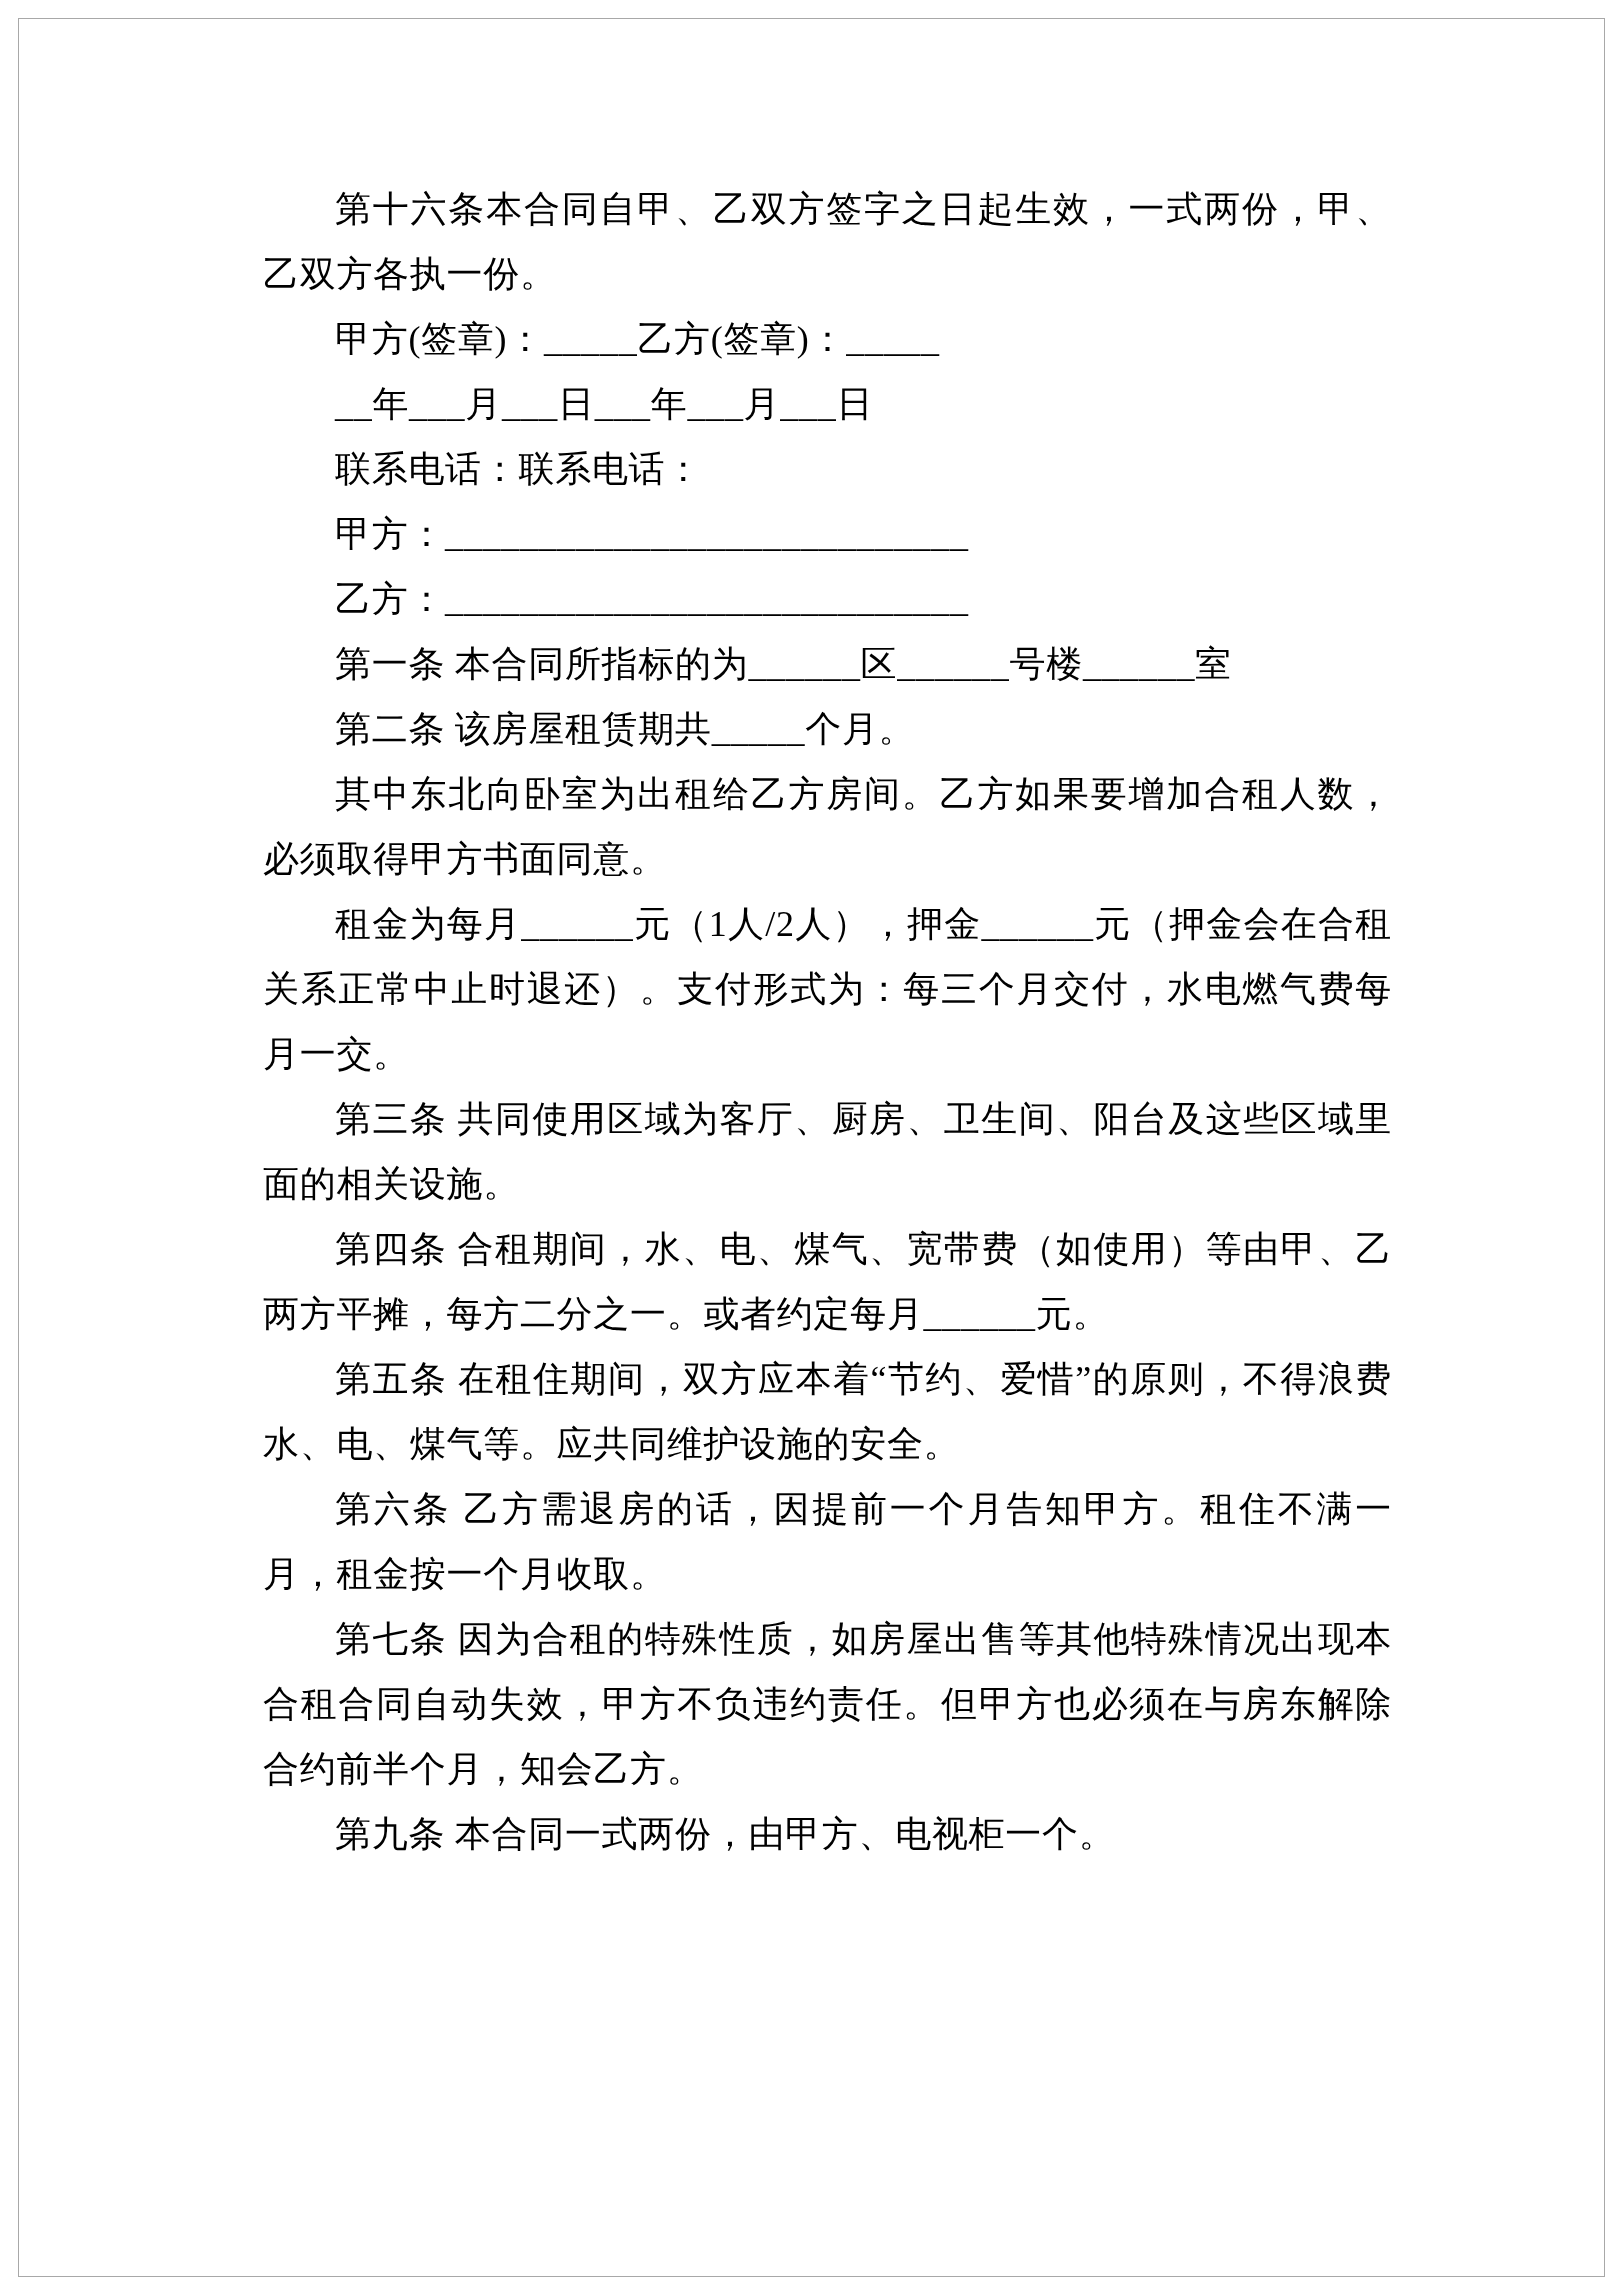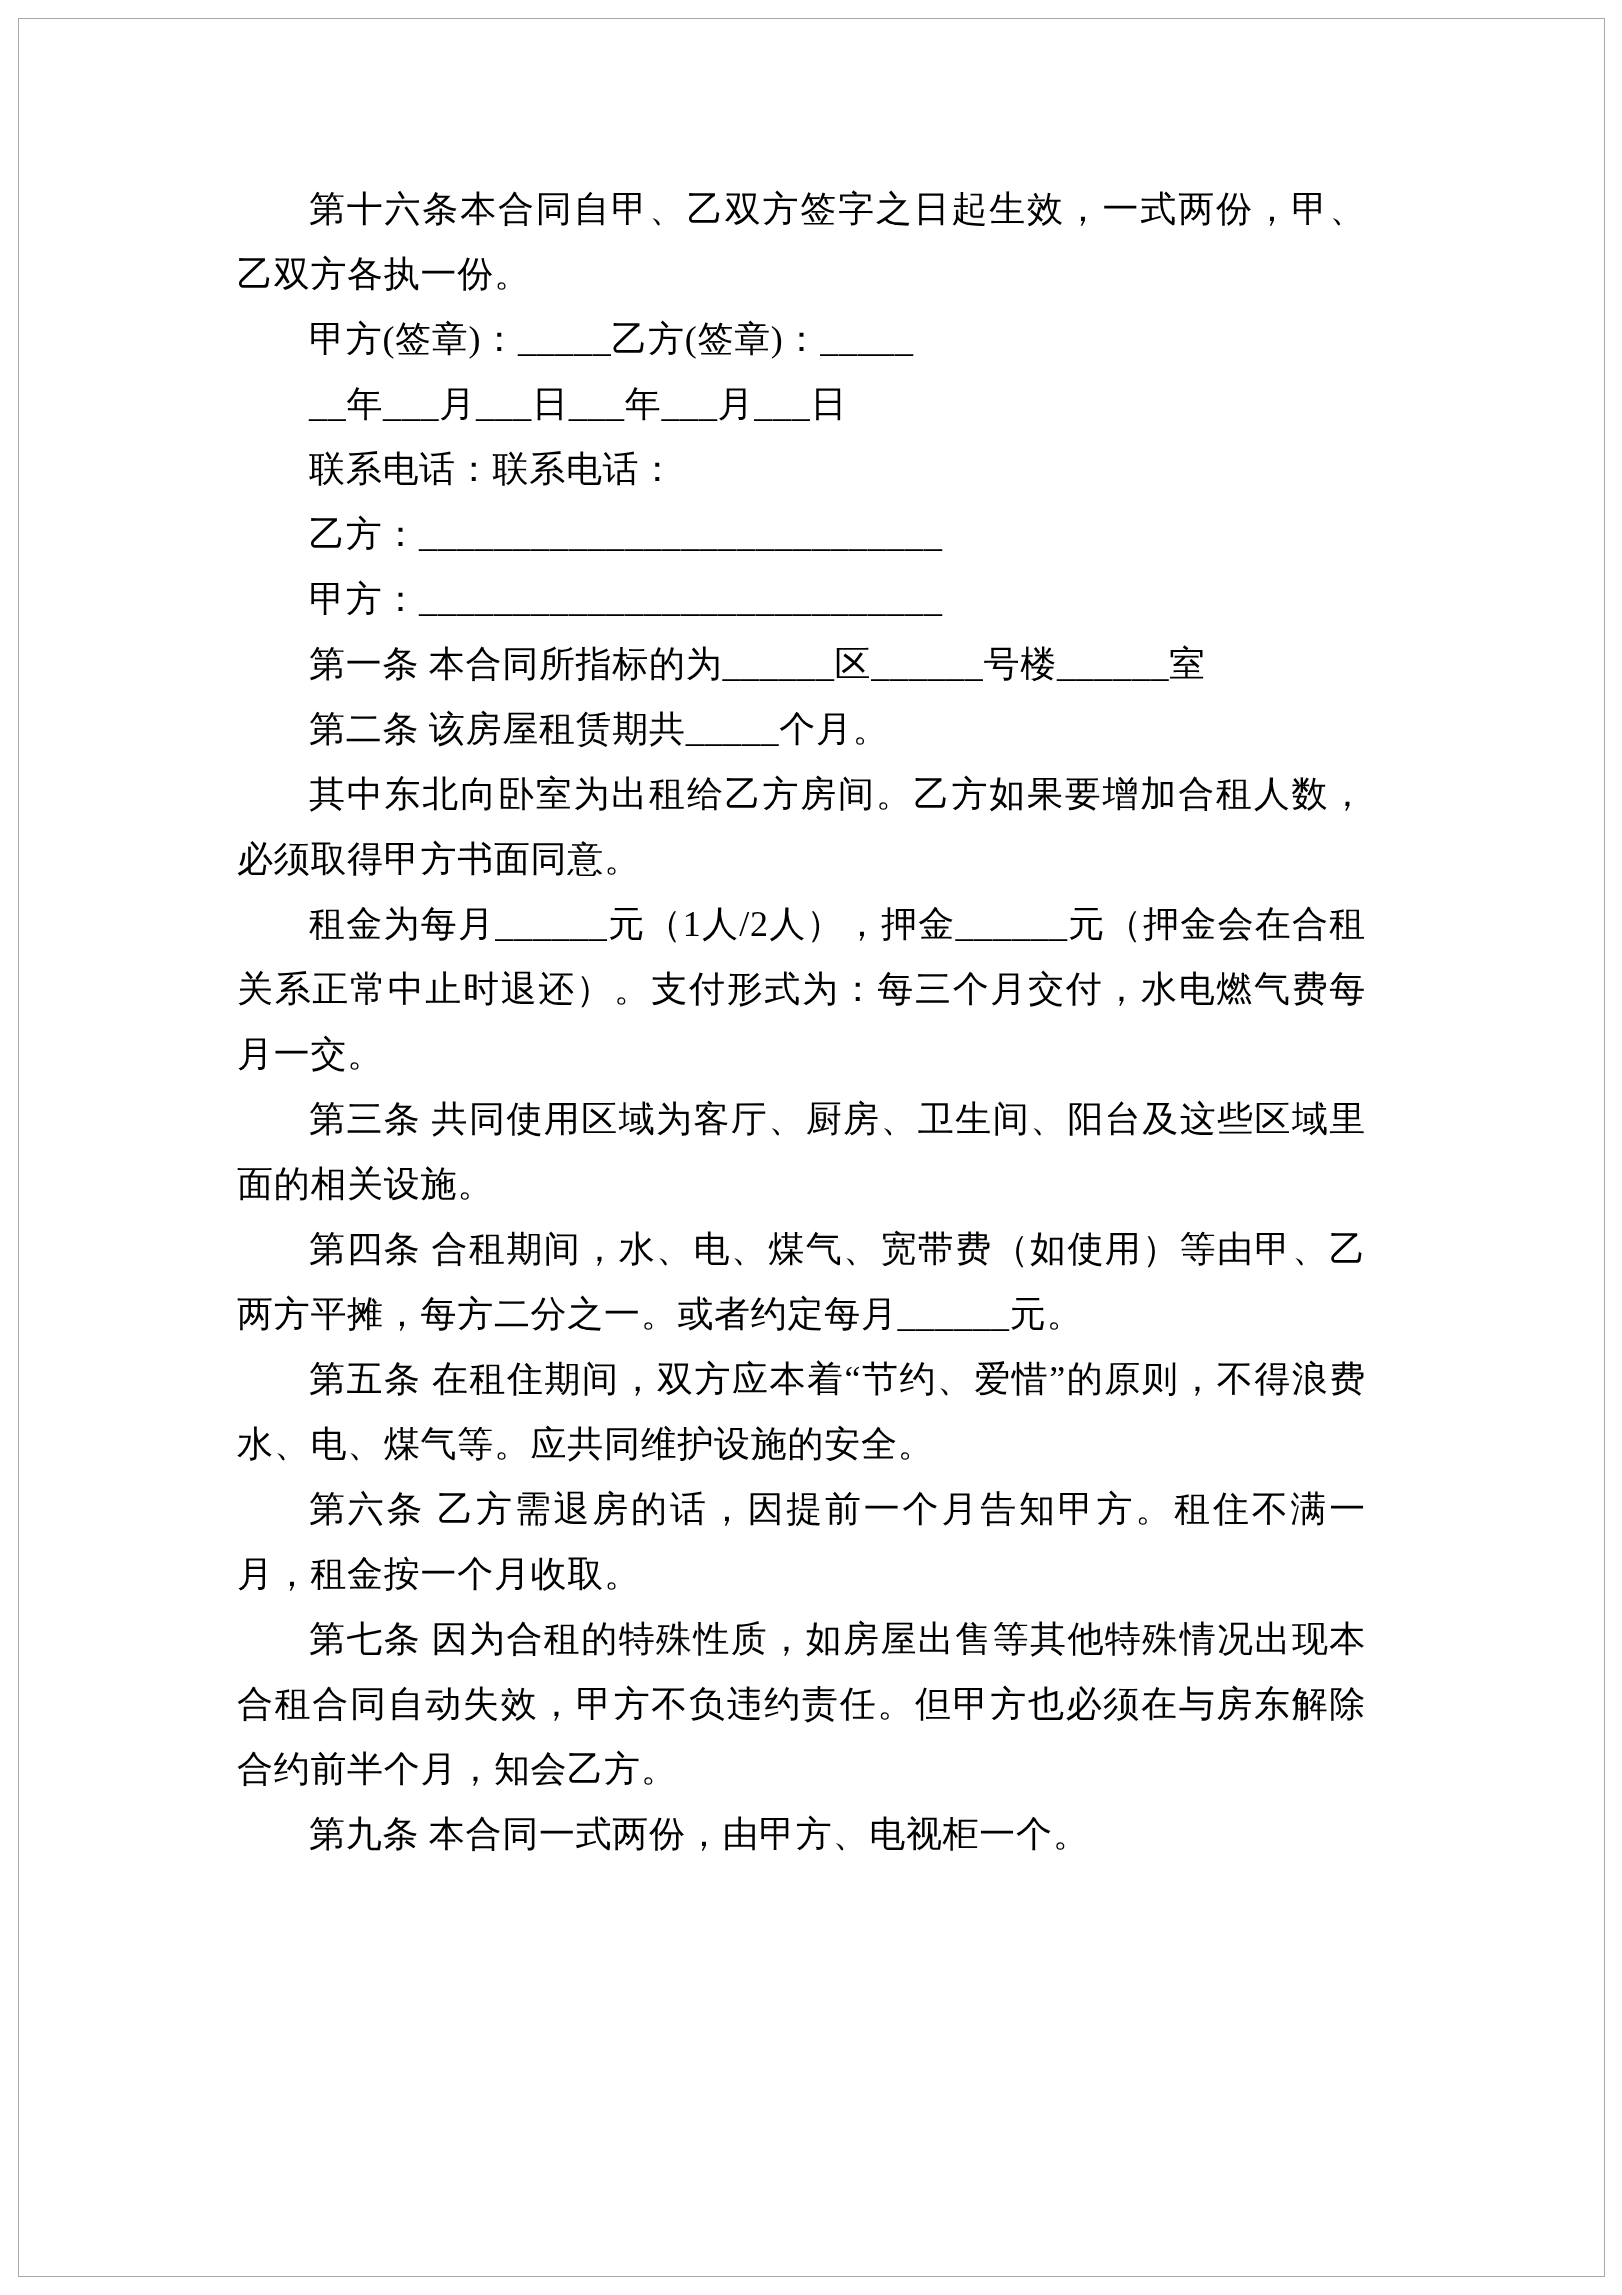--- a/index.html
+++ b/index.html
@@ -19,21 +19,21 @@
     position: absolute;
     left: 18.3px;
     top: 18.3px;
     right: 18.3px;
     bottom: 18.3px;
     border: 1.3px solid #a8a8a8;
     pointer-events: none;
   }
   .doc-content {
     position: absolute;
-    left: 237px;
+    left: 263px;
     top: 177px;
     width: 1129px;
   }
   .doc-content p {
     margin: 0;
     padding: 0;
     font-size: 36px;
     line-height: 65px;
     color: #000000;
     text-indent: 2em;
@@ -46,22 +46,22 @@
 <body>
 
 <div class="page">
   <div class="page-frame"></div>
   <div class="doc-content" id="doc-content">
 
   <p>第十六条本合同自甲、乙双方签字之日起生效，一式两份，甲、乙双方各执一份。</p>
       <p>甲方(签章)：_____乙方(签章)：_____</p>
       <p>__年___月___日___年___月___日</p>
       <p>联系电话：联系电话：</p>
+      <p>甲方：____________________________</p>
       <p>乙方：____________________________</p>
-      <p>甲方：____________________________</p>
       <p>第一条  本合同所指标的为______区______号楼______室</p>
       <p>第二条  该房屋租赁期共_____个月。</p>
       <p>其中东北向卧室为出租给乙方房间。乙方如果要增加合租人数，必须取得甲方书面同意。</p>
       <p>租金为每月______元（1人/2人），押金______元（押金会在合租关系正常中止时退还）。支付形式为：每三个月交付，水电燃气费每月一交。</p>
       <p>第三条  共同使用区域为客厅、厨房、卫生间、阳台及这些区域里面的相关设施。</p>
       <p>第四条  合租期间，水、电、煤气、宽带费（如使用）等由甲、乙两方平摊，每方二分之一。或者约定每月______元。</p>
       <p>第五条  在租住期间，双方应本着“节约、爱惜”的原则，不得浪费水、电、煤气等。应共同维护设施的安全。</p>
       <p>第六条  乙方需退房的话，因提前一个月告知甲方。租住不满一月，租金按一个月收取。</p>
       <p>第七条  因为合租的特殊性质，如房屋出售等其他特殊情况出现本合租合同自动失效，甲方不负违约责任。但甲方也必须在与房东解除合约前半个月，知会乙方。</p>
       <p>第九条  本合同一式两份，由甲方、电视柜一个。</p>

